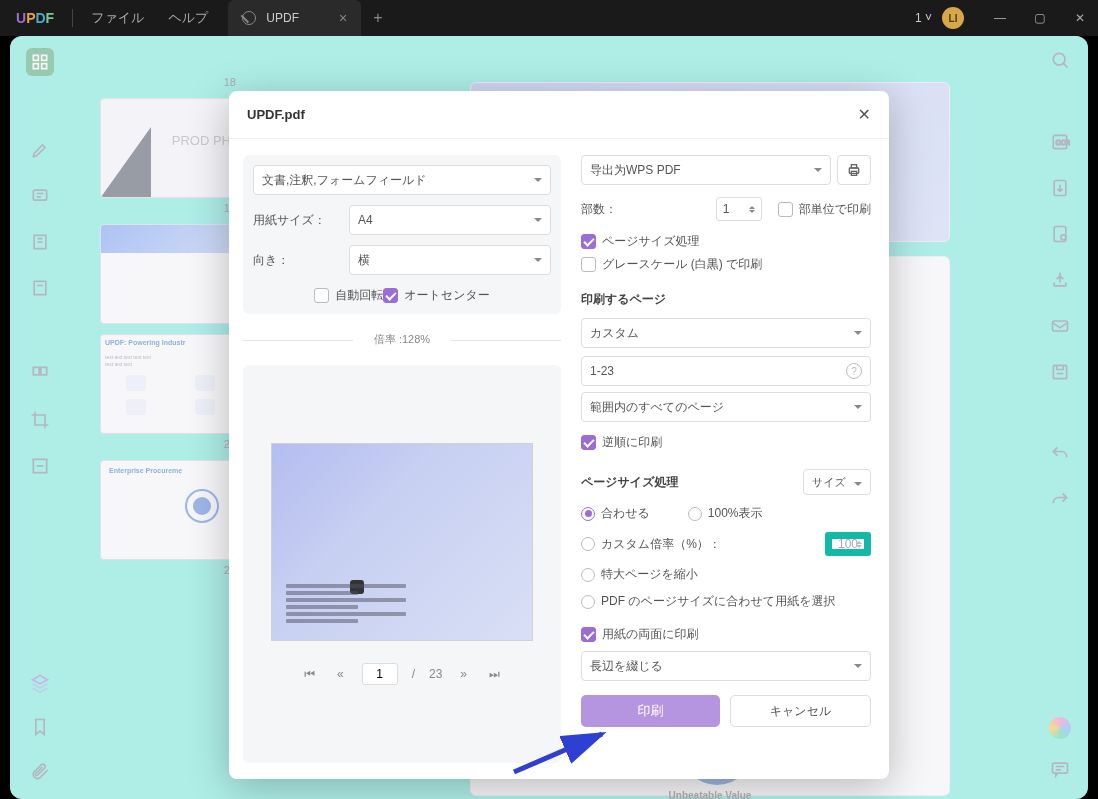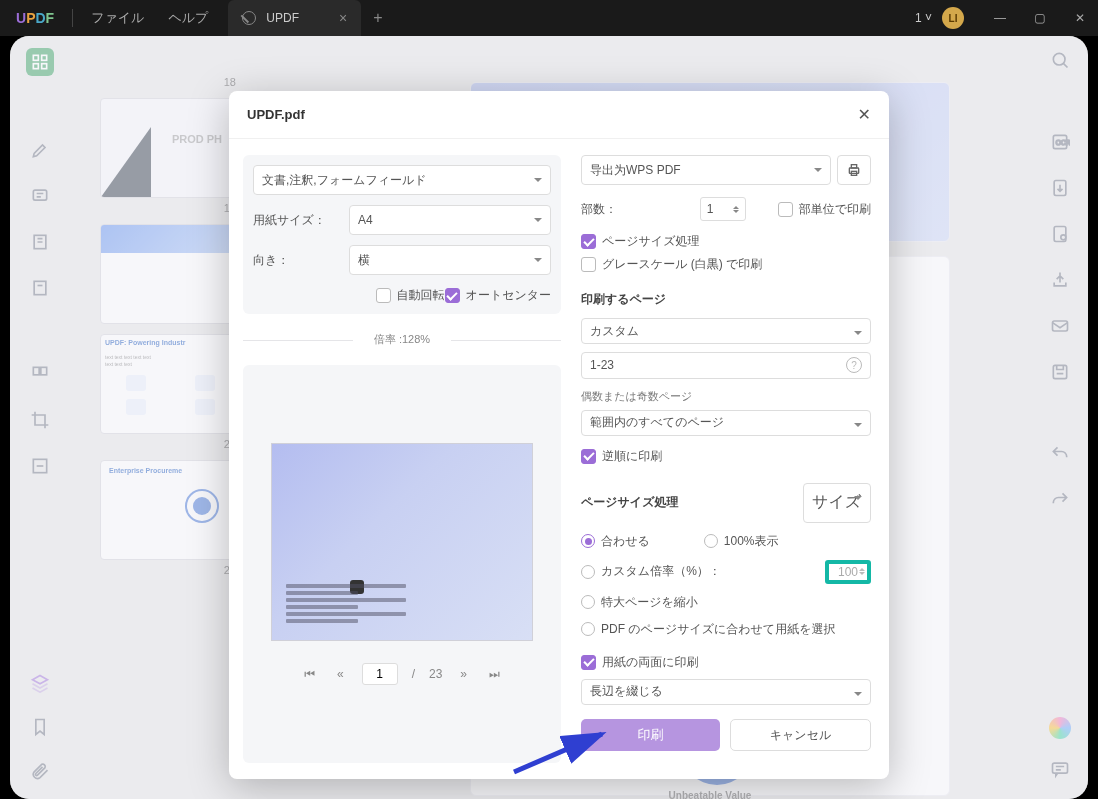--- a/index.html
+++ b/index.html
@@ -15,21 +15,21 @@
 .tab .tabicon{width:14px;height:14px;border:1.5px solid #888;border-radius:50%;margin-right:10px;position:relative}
 .tab .tabicon::after{content:'';position:absolute;width:10px;height:1.5px;background:#888;top:6px;left:-3px;transform:rotate(45deg)}
 .tab .tabclose{margin-left:40px;color:#888;font-size:14px;cursor:pointer}
 .titlebar .addtab{margin-left:12px;color:#888;font-size:16px;cursor:pointer}
 .titlebar .right{margin-left:auto;display:flex;align-items:center;gap:4px}
 .titlebar .count{color:#ccc;font-size:12px;margin-right:6px}
 .titlebar .avatar{width:22px;height:22px;background:#d4a84b;border-radius:50%;color:#5a3a00;font-size:10px;font-weight:bold;display:flex;align-items:center;justify-content:center;margin-right:14px}
 .winbtn{width:36px;height:36px;display:flex;align-items:center;justify-content:center;color:#aaa;font-size:12px;cursor:pointer}
 
 
-.mainarea{position:absolute;top:36px;left:10px;right:10px;bottom:0;background:#e5e5e5;border-radius:19px;overflow:hidden}
+.mainarea{position:absolute;top:36px;left:10px;right:10px;bottom:0;background:#5eead4;border-radius:12px;overflow:hidden}
 .overlay{position:absolute;inset:0;background:rgba(240,240,245,0.55)}
 
 
 .leftrail{position:absolute;left:0;top:0;width:60px;height:100%;display:flex;flex-direction:column;align-items:center;padding-top:12px;gap:22px}
 .leftrail .ico{width:24px;height:24px;display:flex;align-items:center;justify-content:center;color:#6b7280;cursor:pointer}
 .leftrail .ico.active{background:#2f9b5a;border-radius:6px;color:#fff;width:28px;height:28px}
 .leftrail .bottom{margin-top:auto;margin-bottom:16px;display:flex;flex-direction:column;gap:20px;align-items:center}
 .leftrail svg{width:20px;height:20px}
 
 
@@ -39,21 +39,21 @@
 .rightrail svg{width:20px;height:20px}
 .ai-icon{width:22px;height:22px;border-radius:50%;background:conic-gradient(#f472b6,#60a5fa,#34d399,#fbbf24,#f472b6)}
 
 
 .thumbs{position:absolute;left:70px;top:40px;width:180px}
 .thumb{width:140px;height:100px;background:#fff;border:1px solid #d0d0d8;border-radius:4px;margin:10px auto 4px;overflow:hidden;position:relative;font-size:6px;color:#333}
 .thumb .blueheader{background:linear-gradient(135deg,#5b8def,#a8c4f5);height:28px}
 .pnum{text-align:right;font-size:11px;color:#555;margin:0 24px 8px 0}
 .thumb.t18{background:#f5f6fa}
 .tri{position:absolute;left:0;bottom:0;width:0;height:0;border-left:50px solid transparent;border-bottom:70px solid #2b3544}
-.thumb.t18 .txt{position:absolute;right:17px;top:34px;font-size:11px;color:#999;font-weight:bold}
+.thumb.t18 .txt{position:absolute;right:8px;top:34px;font-size:13px;color:#999;font-weight:normal}
 .thumb .bluetitle{color:#1e5bbf;font-size:7px;font-weight:bold;padding:4px}
 .thumb .row-icons{display:flex;gap:8px;padding:4px;justify-content:space-around}
 .thumb .row-icons div{width:20px;height:16px;background:#e8effc;border-radius:3px}
 .thumb.t20 .body{padding:4px;font-size:5px;color:#777;line-height:1.3}
 .thumb.t21 .circle{position:absolute;right:20px;top:28px;width:34px;height:34px;border:2px solid #3b6fd6;border-radius:50%}
 .thumb.t21 .circle::after{content:'';position:absolute;inset:6px;background:#3b6fd6;border-radius:50%}
 .thumb.t21 .txt{position:absolute;left:8px;top:6px;color:#1e5bbf;font-size:7px;font-weight:bold}
 
 
 .docbg{position:absolute;left:260px;top:40px;right:60px;bottom:0}
@@ -70,21 +70,21 @@
 .dlg-body{flex:1;display:flex;overflow:hidden}
 
 
 .colL{width:346px;padding:16px 14px;display:flex;flex-direction:column}
 .panelL{background:#f5f6f8;border-radius:6px;padding:10px;flex:0 0 auto}
 .select{background:#fff;border:1px solid #ddd;border-radius:4px;height:30px;display:flex;align-items:center;padding:0 8px;font-size:12px;color:#555;position:relative;cursor:pointer}
 .select::after{content:'';position:absolute;right:8px;top:12px;border:4px solid transparent;border-top-color:#888}
 .row{display:flex;align-items:center;margin-top:10px;font-size:12px;color:#555}
 .row .lbl{width:96px}
 .row .select{flex:1}
-.chkrow{display:flex;align-items:center;justify-content:flex-end;margin-top:12px;font-size:12px;color:#555}
+.chkrow{display:flex;align-items:center;justify-content:center;margin-top:12px;font-size:12px;color:#555}
 .chk{display:flex;align-items:center;gap:6px}
 .cb{width:15px;height:15px;border:1px solid #bbb;border-radius:3px;background:#fff;display:inline-flex;align-items:center;justify-content:center;cursor:pointer}
 .cb.on{background:#9b6dd7;border-color:#9b6dd7}
 .cb.on::after{content:'';width:8px;height:4px;border:2px solid #fff;border-top:none;border-right:none;transform:rotate(-45deg);margin-top:-2px}
 .ratio{text-align:center;font-size:11px;color:#888;margin:18px 0 8px;position:relative}
 .ratio::before,.ratio::after{content:'';position:absolute;top:50%;width:110px;height:1px;background:#e5e5e8}
 .ratio::before{left:0}.ratio::after{right:0}
 .preview{flex:1;background:#f5f6f8;border-radius:6px;display:flex;flex-direction:column;align-items:center;justify-content:center;padding:20px 10px;margin-top:10px}
 .pv-page{width:262px;height:198px;background:linear-gradient(135deg, #b4bdf0 0%, #c8d0f2 40%, #d8dff5 100%);border:1px solid #d0d0d8;position:relative}
 .pv-page .content{position:absolute;left:14px;bottom:14px;width:120px}
@@ -93,37 +93,37 @@
 .pv-page .updf-badge{position:absolute;left:78px;bottom:46px;width:14px;height:14px;background:#333;border-radius:3px}
 .pv-nav{display:flex;align-items:center;justify-content:center;gap:14px;margin-top:22px;color:#888;font-size:12px}
 .pv-nav .btn{cursor:pointer;padding:4px}
 .pv-nav .pginput{width:36px;height:22px;border:1px solid #ddd;border-radius:3px;text-align:center;font-size:12px}
 
 
 .colR{flex:1;padding:16px 18px 28px 6px;font-size:12px;color:#555;display:flex;flex-direction:column;overflow:auto}
 .printer-row{display:flex;gap:6px}
 .printer-row .select{flex:1}
 .iconbtn{width:34px;height:30px;border:1px solid #ddd;border-radius:4px;background:#fff;display:flex;align-items:center;justify-content:center;cursor:pointer}
-.line{display:flex;align-items:center;margin-top:12px;gap:24px}
+.line{display:flex;align-items:center;margin-top:12px;gap:8px}
 .spin{width:46px;height:24px;border:1px solid #ddd;border-radius:3px;display:flex;align-items:center;padding:0 14px 0 6px;position:relative;font-size:12px;background:#fff;margin-left:auto}
 .spin .arrows{position:absolute;right:2px;top:1px;bottom:1px;width:10px;display:flex;flex-direction:column;justify-content:center;gap:1px}
 .spin .arrows div{width:0;height:0;border:3px solid transparent}
 .spin .arrows .up{border-bottom-color:#888}
 .spin .arrows .dn{border-top-color:#888}
 .section-title{font-weight:bold;color:#444;margin-top:18px;font-size:12px}
 .input-pages{height:30px;border:1px solid #ddd;border-radius:4px;padding:0 8px;font-size:12px;width:100%;margin-top:8px;position:relative;display:flex;align-items:center;background:#fff}
 .input-pages .q{margin-left:auto;width:16px;height:16px;border:1px solid #bbb;border-radius:50%;color:#bbb;font-size:10px;display:flex;align-items:center;justify-content:center}
 .sub-lbl{font-size:11px;color:#777;margin-top:10px}
 .size-head{display:flex;align-items:center;justify-content:space-between;margin-top:18px}
-.size-head .select{width:68px;height:40px;font-size:16px}
+.size-head .select{width:68px;height:26px;font-size:11px}
 .radio{width:14px;height:14px;border:1.5px solid #bbb;border-radius:50%;display:inline-flex;align-items:center;justify-content:center;cursor:pointer}
 .radio.on{border-color:#9b6dd7}
 .radio.on::after{content:'';width:7px;height:7px;background:#9b6dd7;border-radius:50%}
 .radiogrid .line{margin-top:10px}
-.pct-input{width:46px;height:24px;border:4px solid #14b8a6;border-radius:3px;text-align:center;font-size:12px;color:#aaa;margin-left:auto;position:relative;background:#fff;display:flex;align-items:center;justify-content:center}
+.pct-input{width:46px;height:24px;border:7px solid #14b8a6;border-radius:3px;text-align:center;font-size:12px;color:#aaa;margin-left:auto;position:relative;background:#fff;display:flex;align-items:center;justify-content:center}
 .actions{display:flex;gap:10px;margin-top:14px}
 .btn-primary{flex:1;height:32px;background:#b695e0;color:#fff;border:none;border-radius:5px;font-size:13px;cursor:pointer}
 .btn-secondary{flex:1;height:32px;background:#fff;border:1px solid #ddd;border-radius:5px;font-size:12px;color:#555;cursor:pointer}
 
 
 .arrow{position:absolute;left:496px;top:688px;pointer-events:none}
 </style>
 </head>
 <body>
 
@@ -407,21 +407,20 @@
           </div>
 
         <div class="section-title">印刷するページ</div>
         <div class="select" style="margin-top:10px">
             <span>カスタム</span>
           </div>
         <div class="input-pages">
             <span>1-23</span>
             <span class="q">?</span>
           </div>
-        <div class="sub-lbl">偶数または奇数ページ</div>
         <div class="select" style="margin-top:6px">
             <span>範囲内のすべてのページ</span>
           </div>
         <div class="line">
             <label class="chk">
               <span class="cb on"></span>
               <span>逆順に印刷</span>
             </label>
           </div>
 

